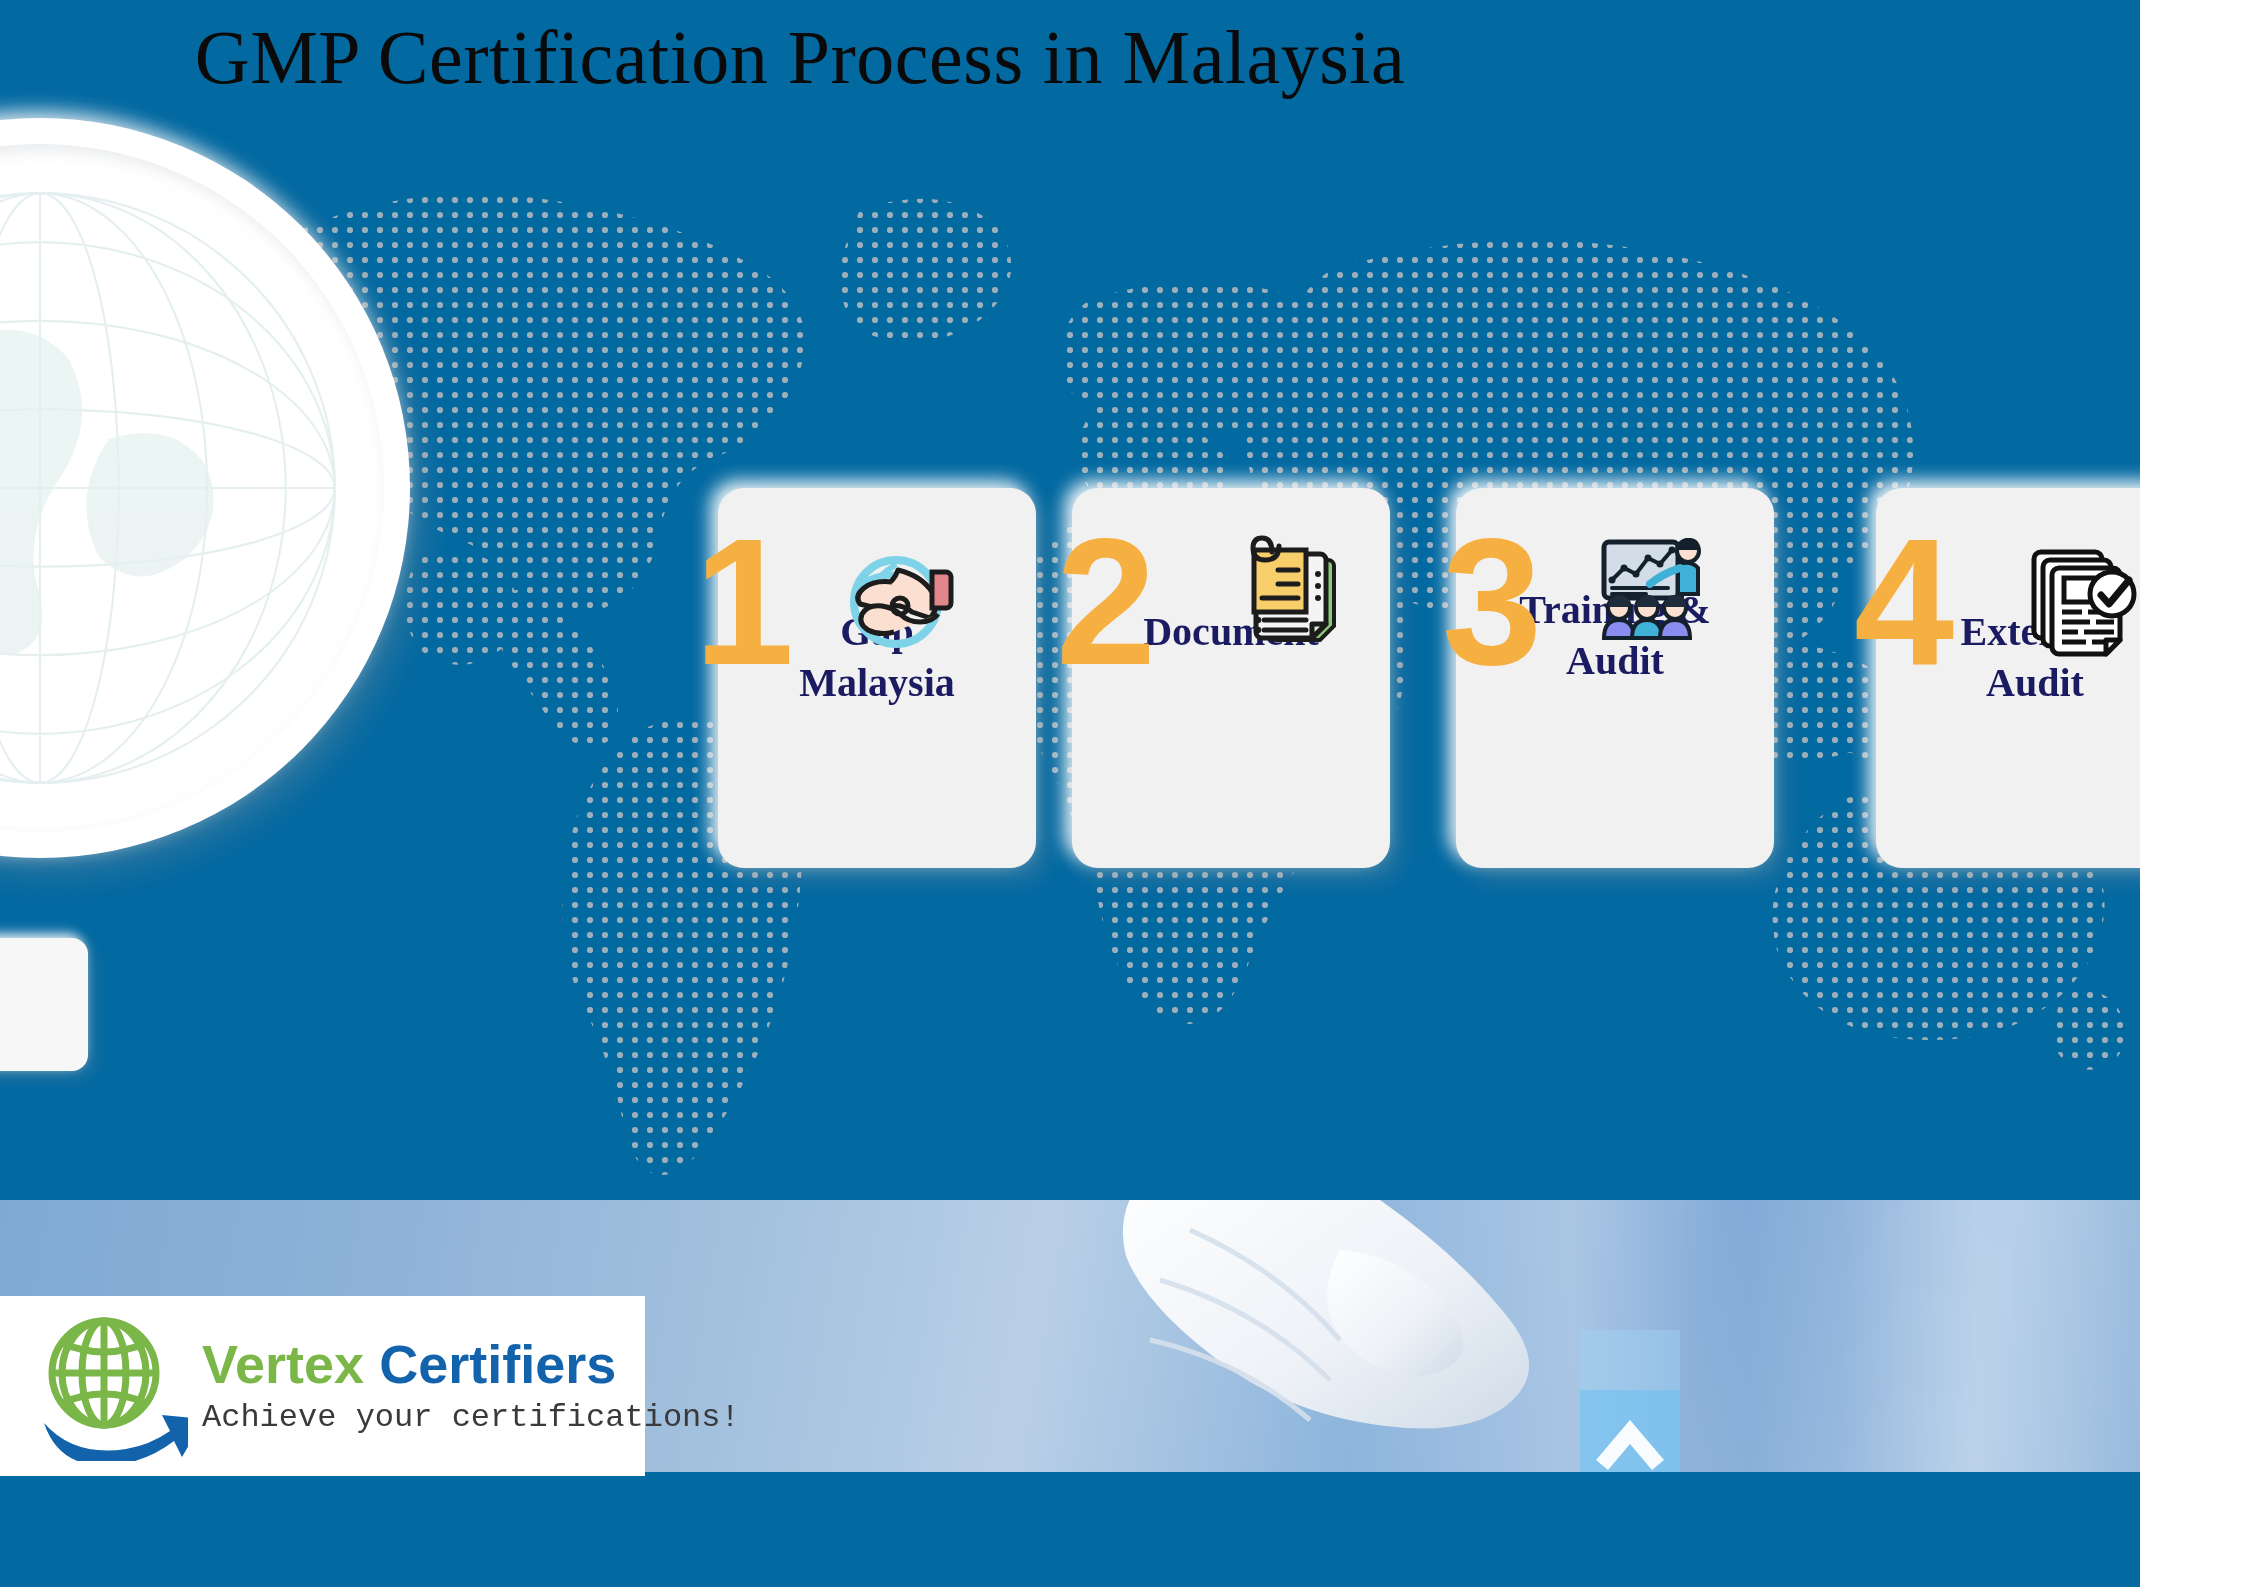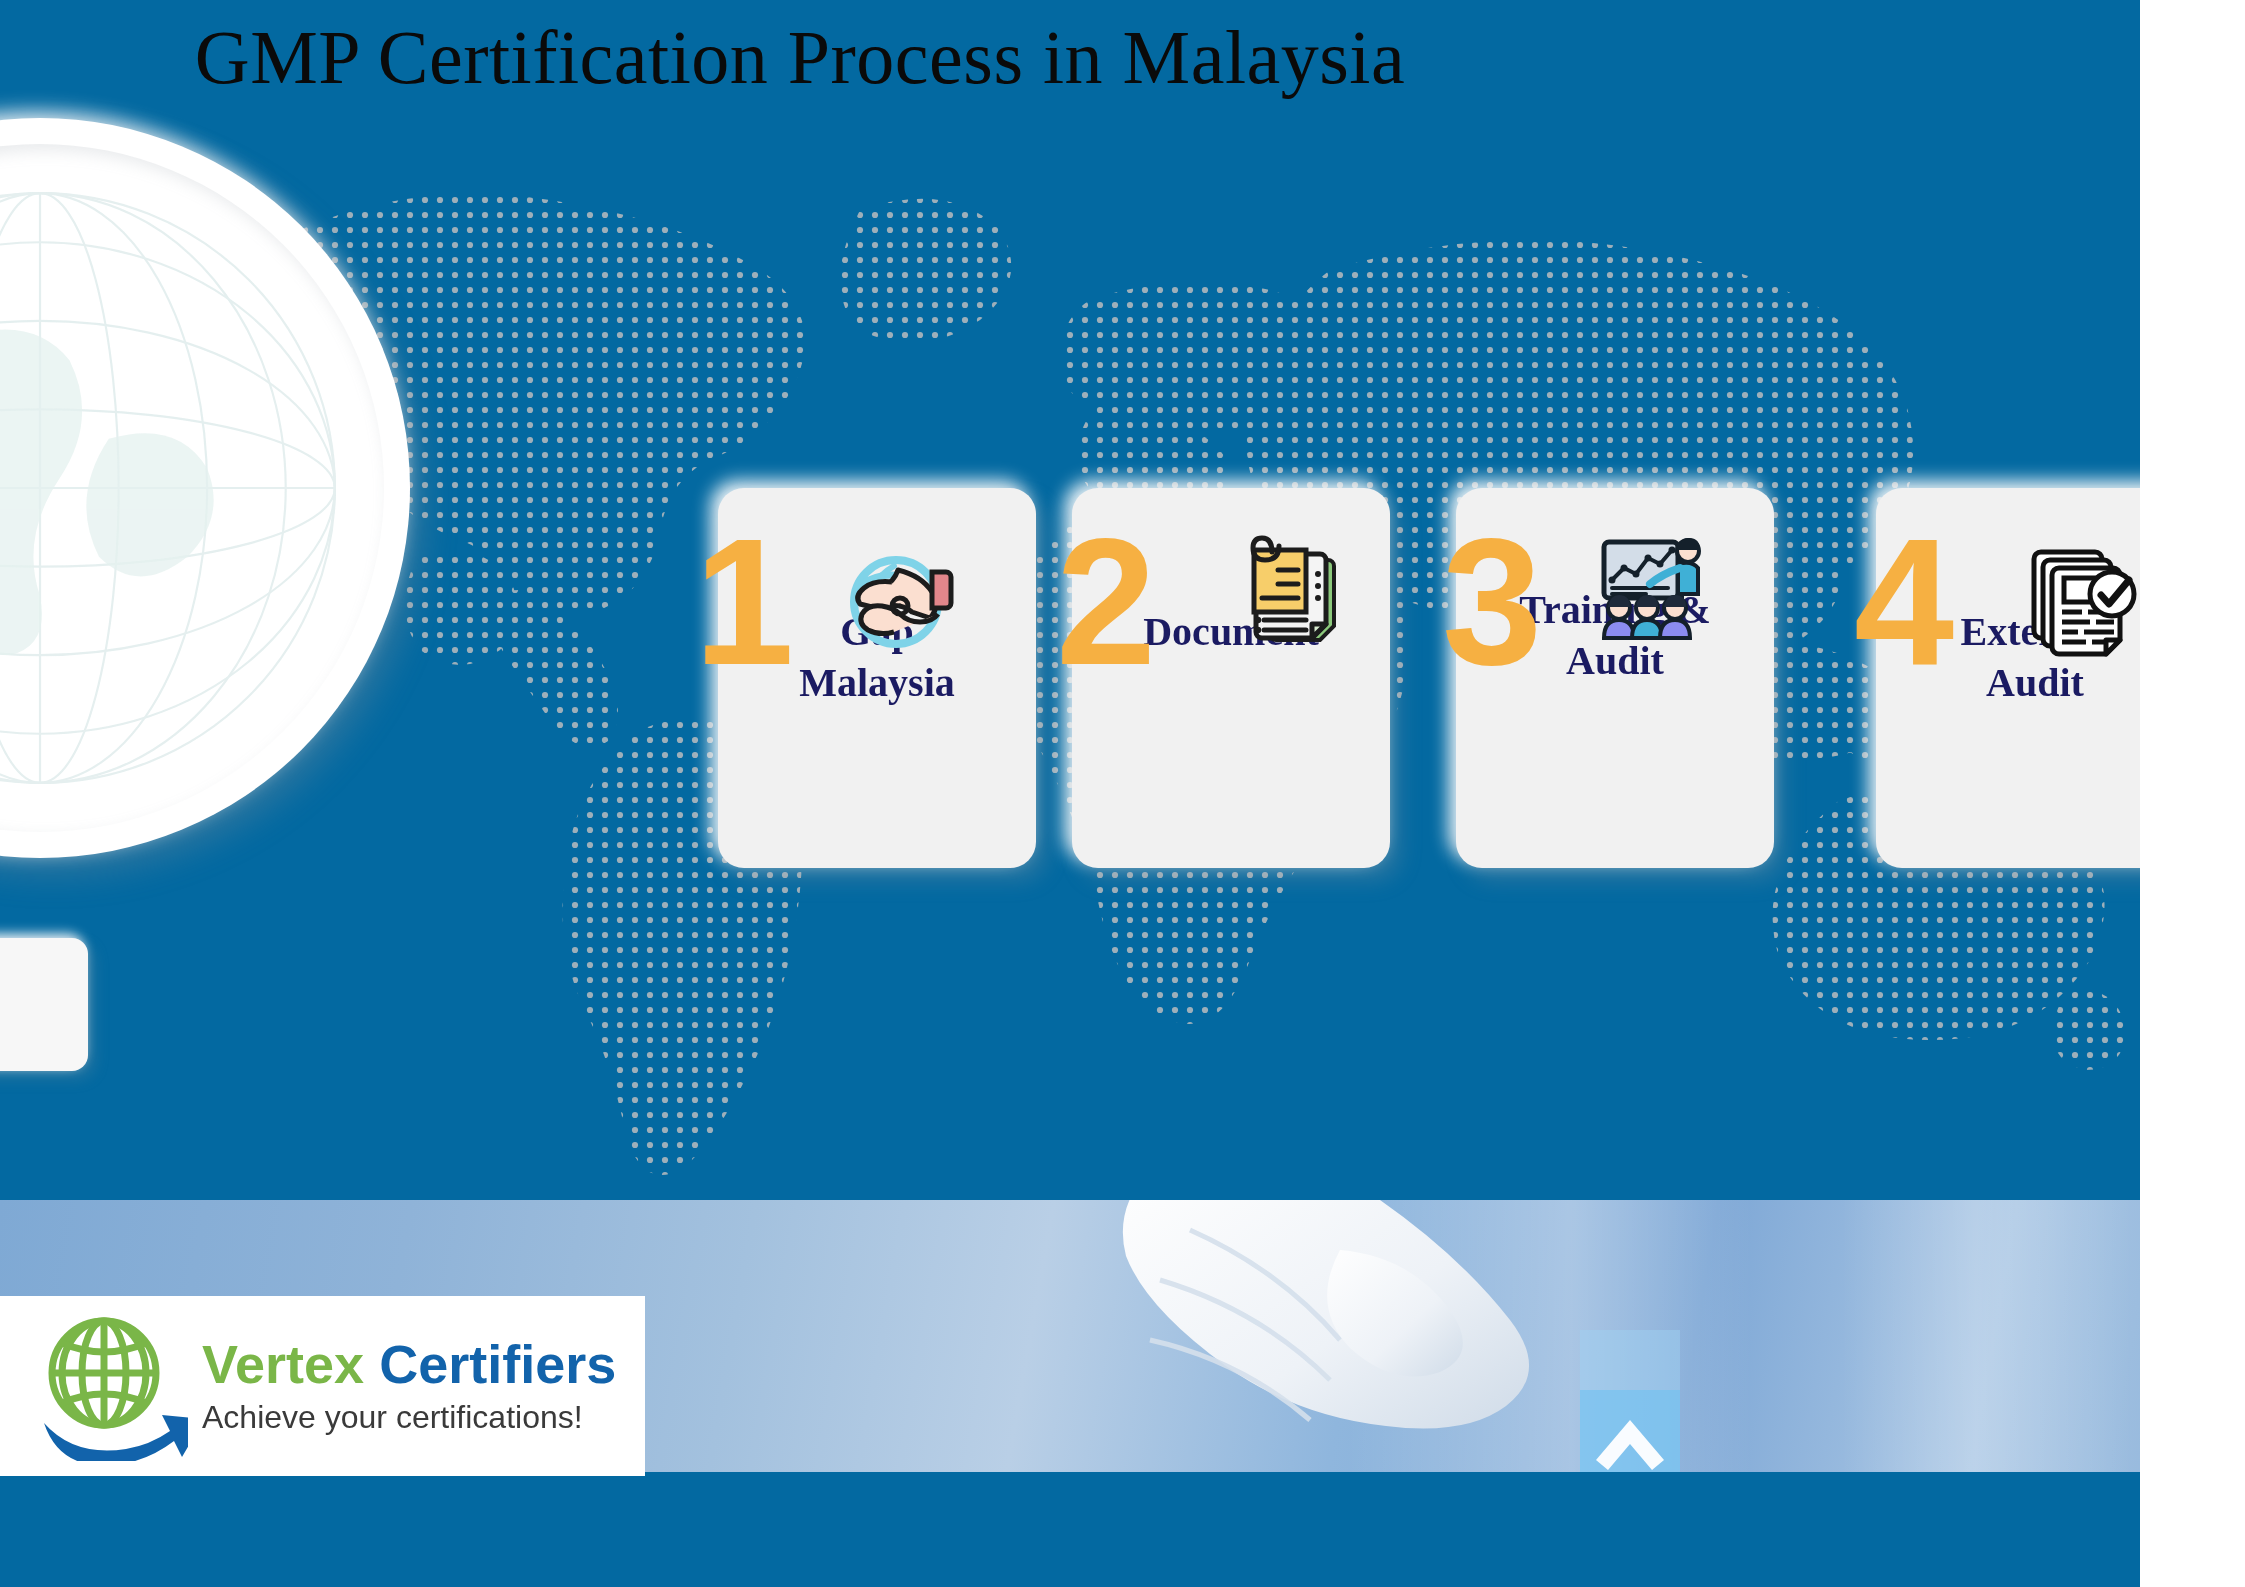--- a/index.html
+++ b/index.html
@@ -198,21 +198,21 @@
   .logo-name {
     font-family: "Liberation Sans", sans-serif;
     font-size: 54px;
     font-weight: bold;
     line-height: 1.0;
     white-space: nowrap;
   }
   .logo-name .v { color: #7ab648; }
   .logo-name .c { color: #1263ab; }
   .logo-tag {
-    font-family: Liberation Sans, sans-serif;
+    font-family: Liberation Mono, monospace;
     font-size: 32px;
     color: #3a3a3a;
     margin-top: 8px;
     white-space: nowrap;
   }
 </style>
 </head>
 <body>
 
 <div id="canvas">

